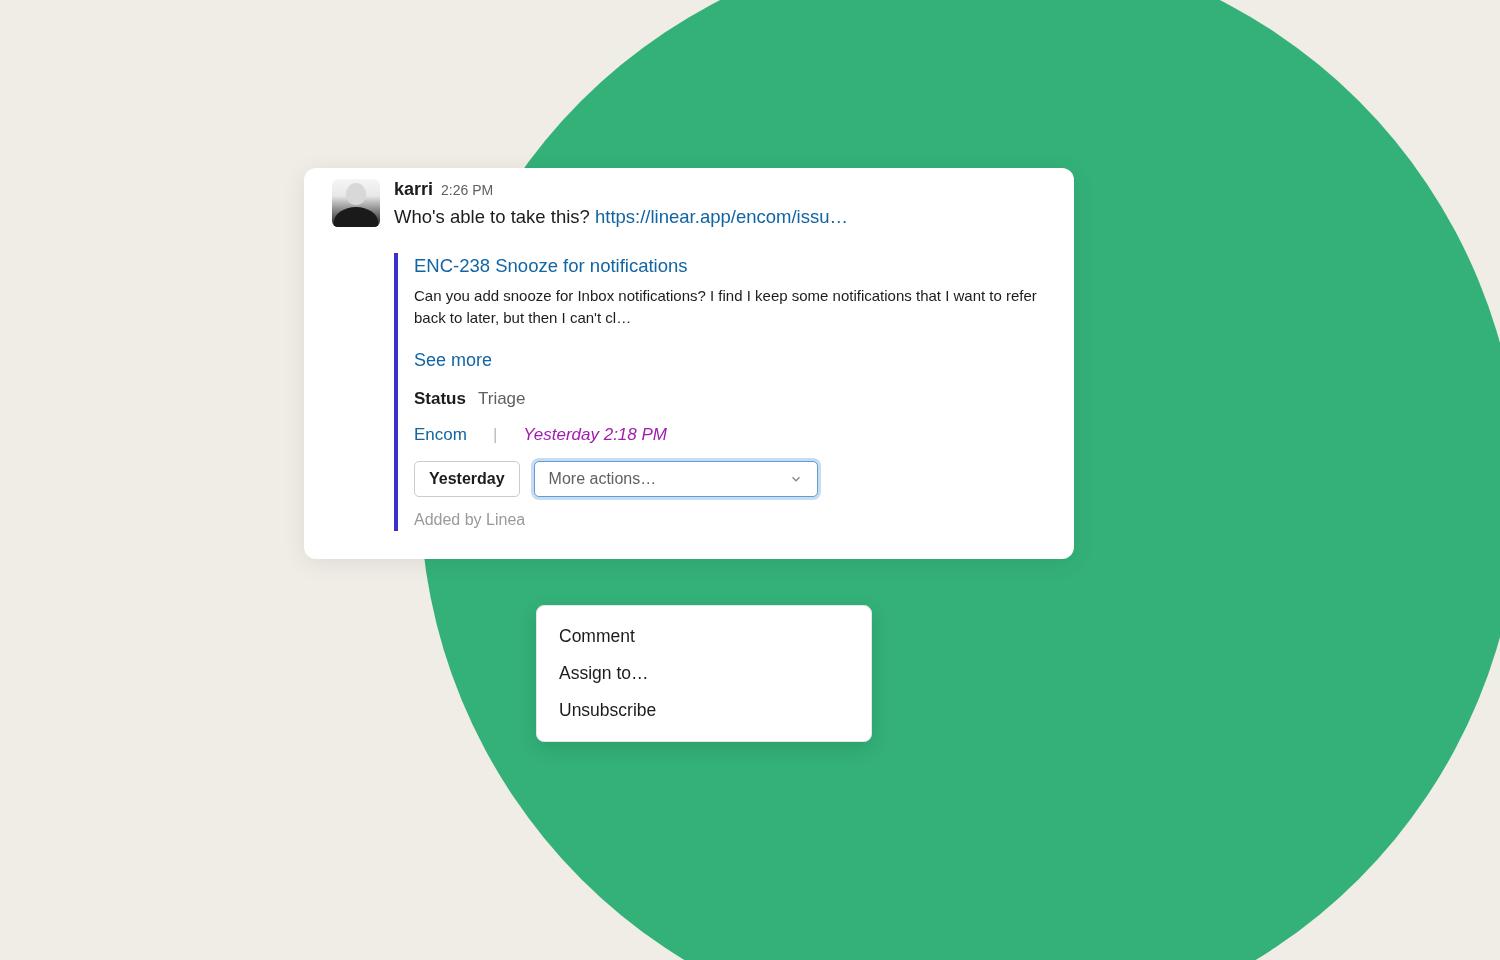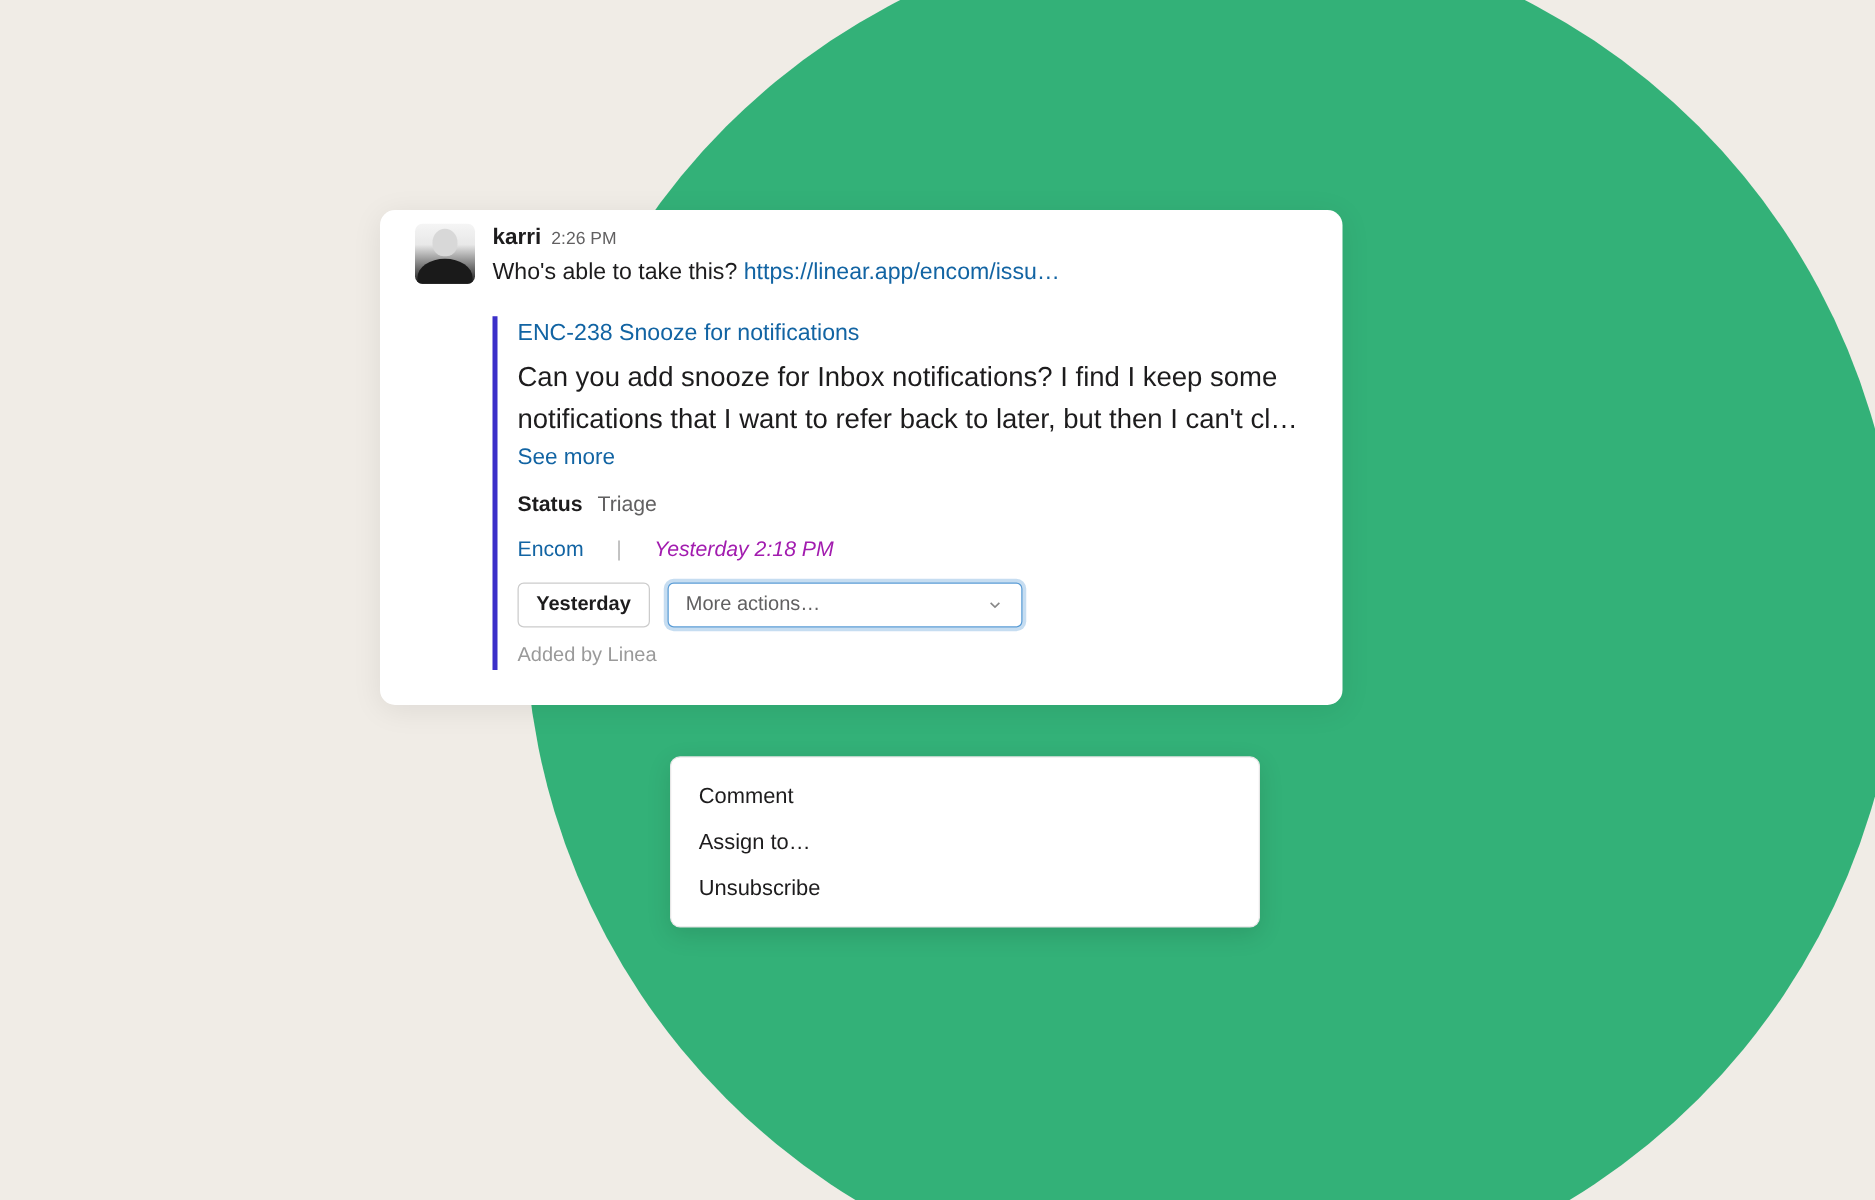--- a/index.html
+++ b/index.html
@@ -117,24 +117,24 @@
     }
     
     .issue-title {
       color: #1264a3;
       font-size: 18.5px;
       font-weight: 400;
       margin-bottom: 8px;
     }
     
     .issue-desc {
-      font-size: 22px;
+      font-size: 15px;
       color: #1d1c1d;
       line-height: 1.5;
-      margin-bottom: 4px;
+      margin-bottom: 20px;
     }
     
     .see-more {
       color: #1264a3;
       font-size: 18px;
       margin-bottom: 18px;
     }
     
     .status-row {
       display: flex;
@@ -211,21 +211,21 @@
     
     .added-by {
       font-size: 16px;
       color: #9a9a9a;
     }
     
     .dropdown-menu {
       position: absolute;
       top: 605px;
       left: 536px;
-      width: 472px;
+      width: 336px;
       background: #ffffff;
       border: 1px solid #e6e6e6;
       border-radius: 8px;
       box-shadow: 0 6px 20px rgba(0,0,0,0.12);
       padding: 12px 0;
     }
     
     .dropdown-item {
       padding: 8px 22px;
       font-size: 17.5px;

